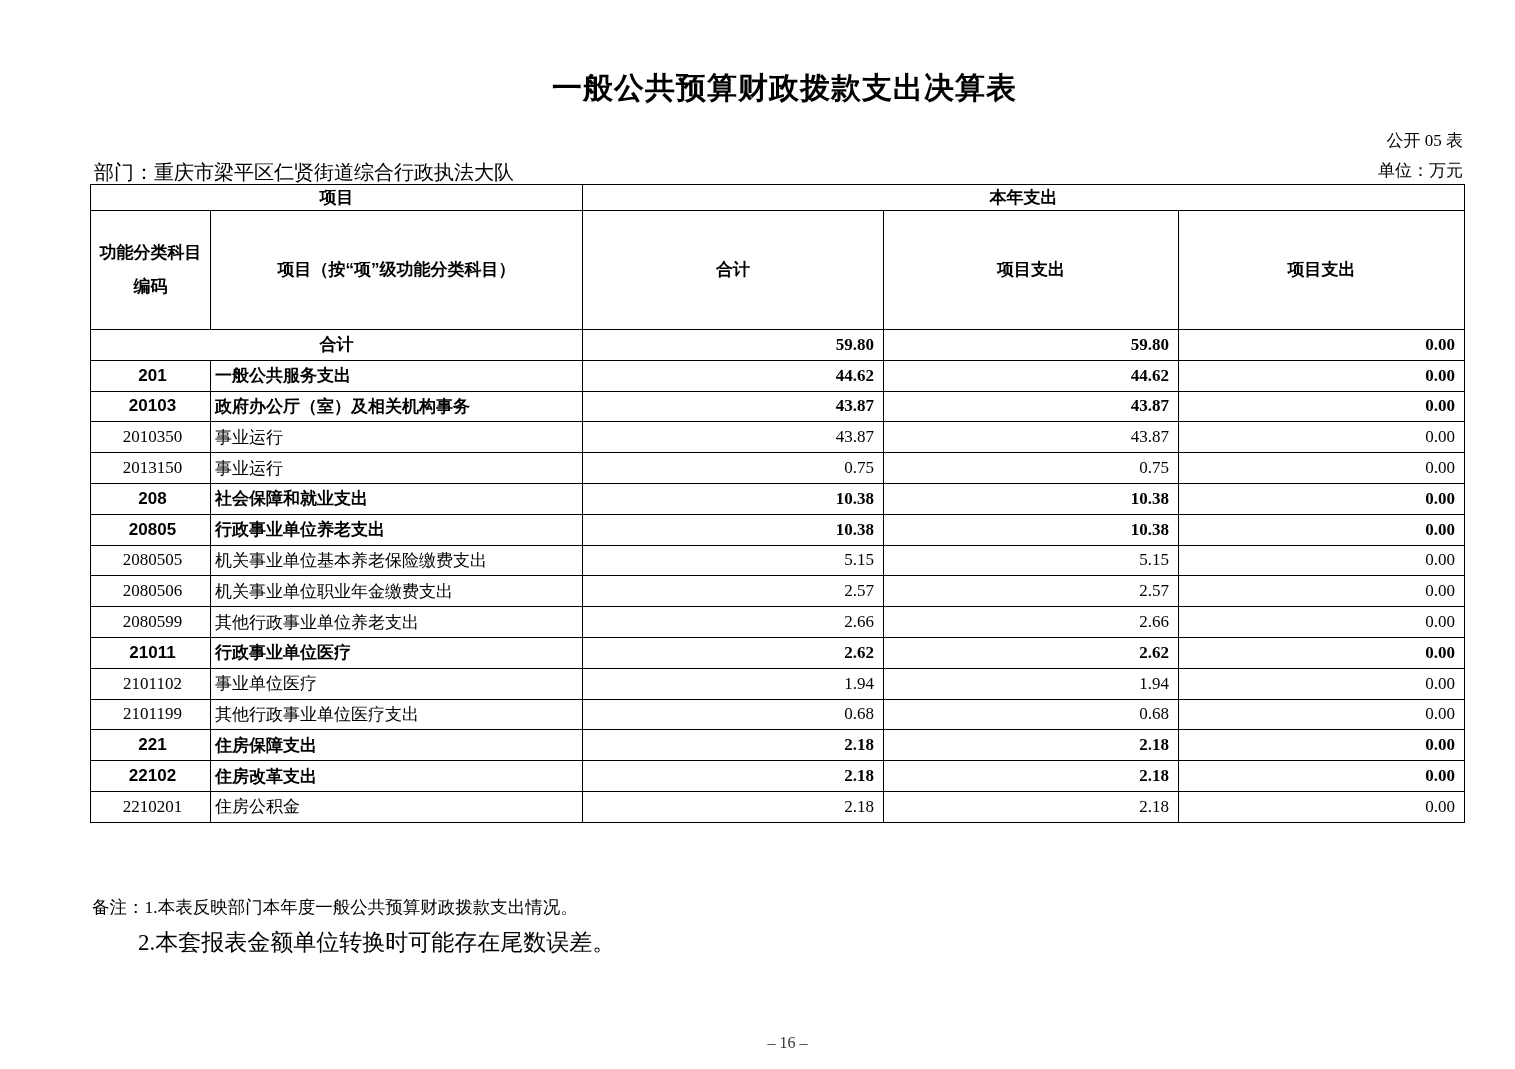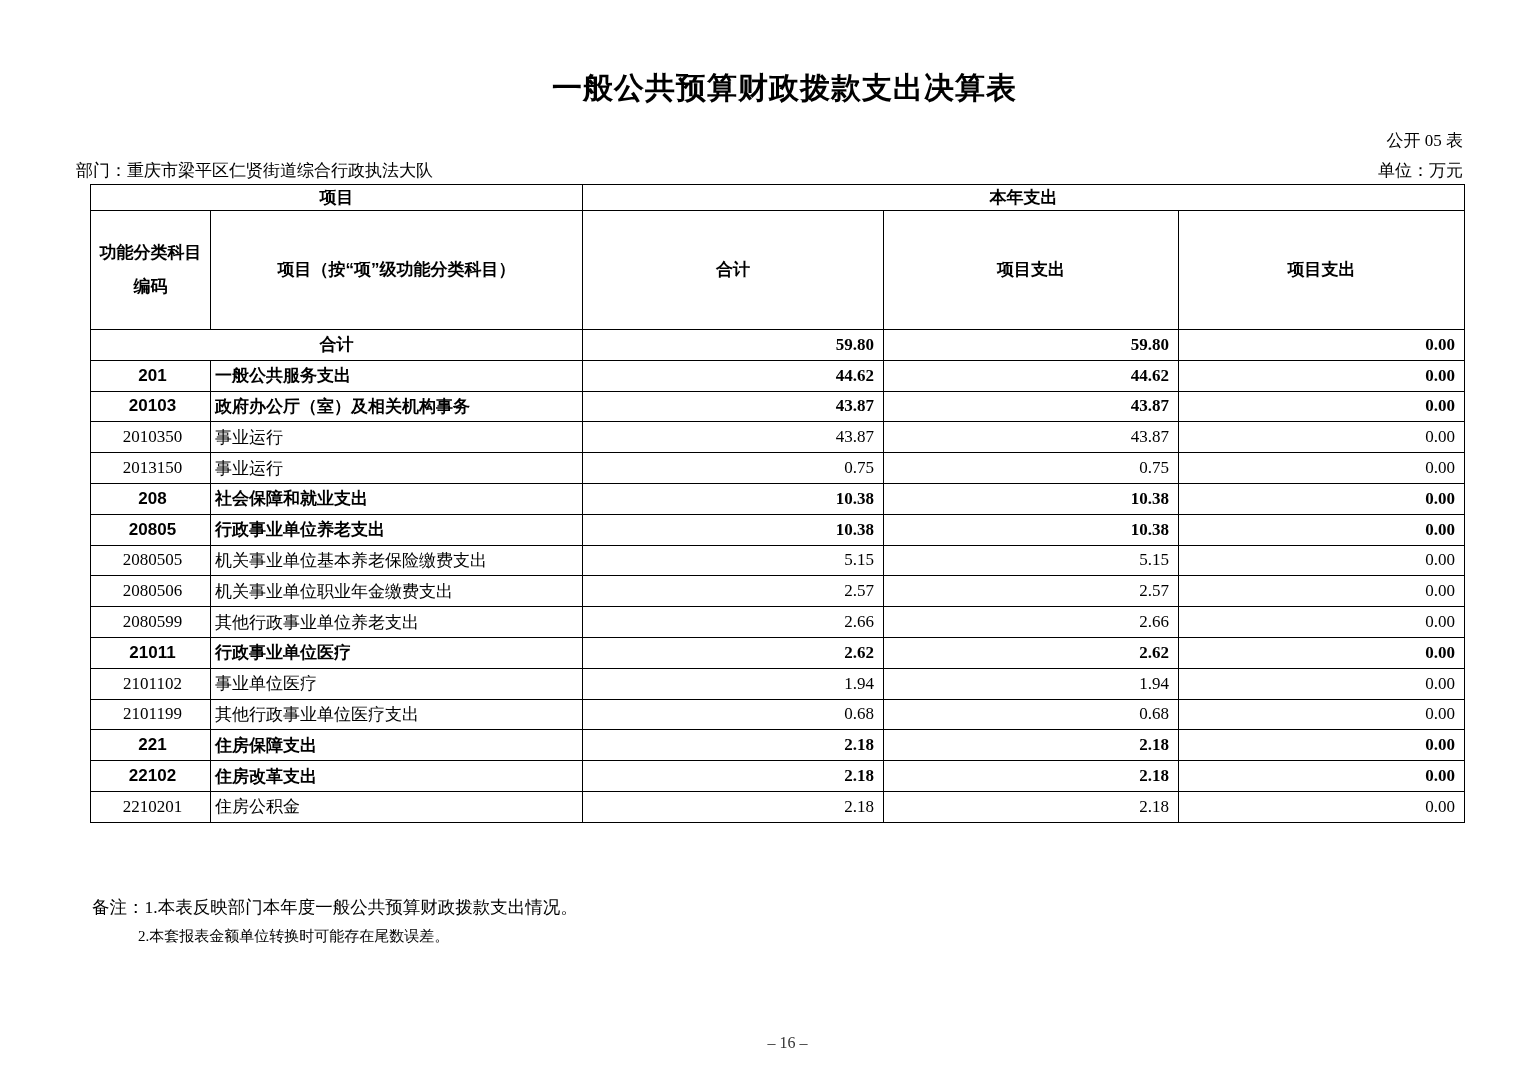--- a/index.html
+++ b/index.html
@@ -17,22 +17,22 @@
     text-align:center;
     font-size:30px;font-weight:bold;
     font-family:"Liberation Serif","DejaVu Serif",serif;
     letter-spacing:1px;
   }
   .meta-code{
     position:absolute;top:117px;right:52px;
     font-size:17px;
   }
   .meta-dept{
-    position:absolute;top:147px;left:76px;
-    font-size:17px;
+    position:absolute;top:147px;left:94px;
+    font-size:20px;
   }
   .meta-unit{
     position:absolute;top:147px;right:52px;
     font-size:17px;
   }
   table.fin{
     position:absolute;left:90px;top:172px;
     width:1374px;
     border-collapse:collapse;
     table-layout:fixed;
@@ -65,21 +65,21 @@
     font-weight:bold;
     font-family:"Liberation Sans","DejaVu Sans",sans-serif;
   }
   tr.bold-row .cell-num{font-weight:bold;}
   .notes-line1{
     position:absolute;top:883px;left:92px;
     font-size:17.5px;
   }
   .notes-line2{
     position:absolute;top:915px;left:138px;
-    font-size:15px;
+    font-size:23px;
   }
   .page-number{
     position:absolute;top:1022px;left:30px;width:1515px;
     text-align:center;font-size:16px;color:#333;
   }
 </style>
 </head>
 <body>
 
 <div class="page">

